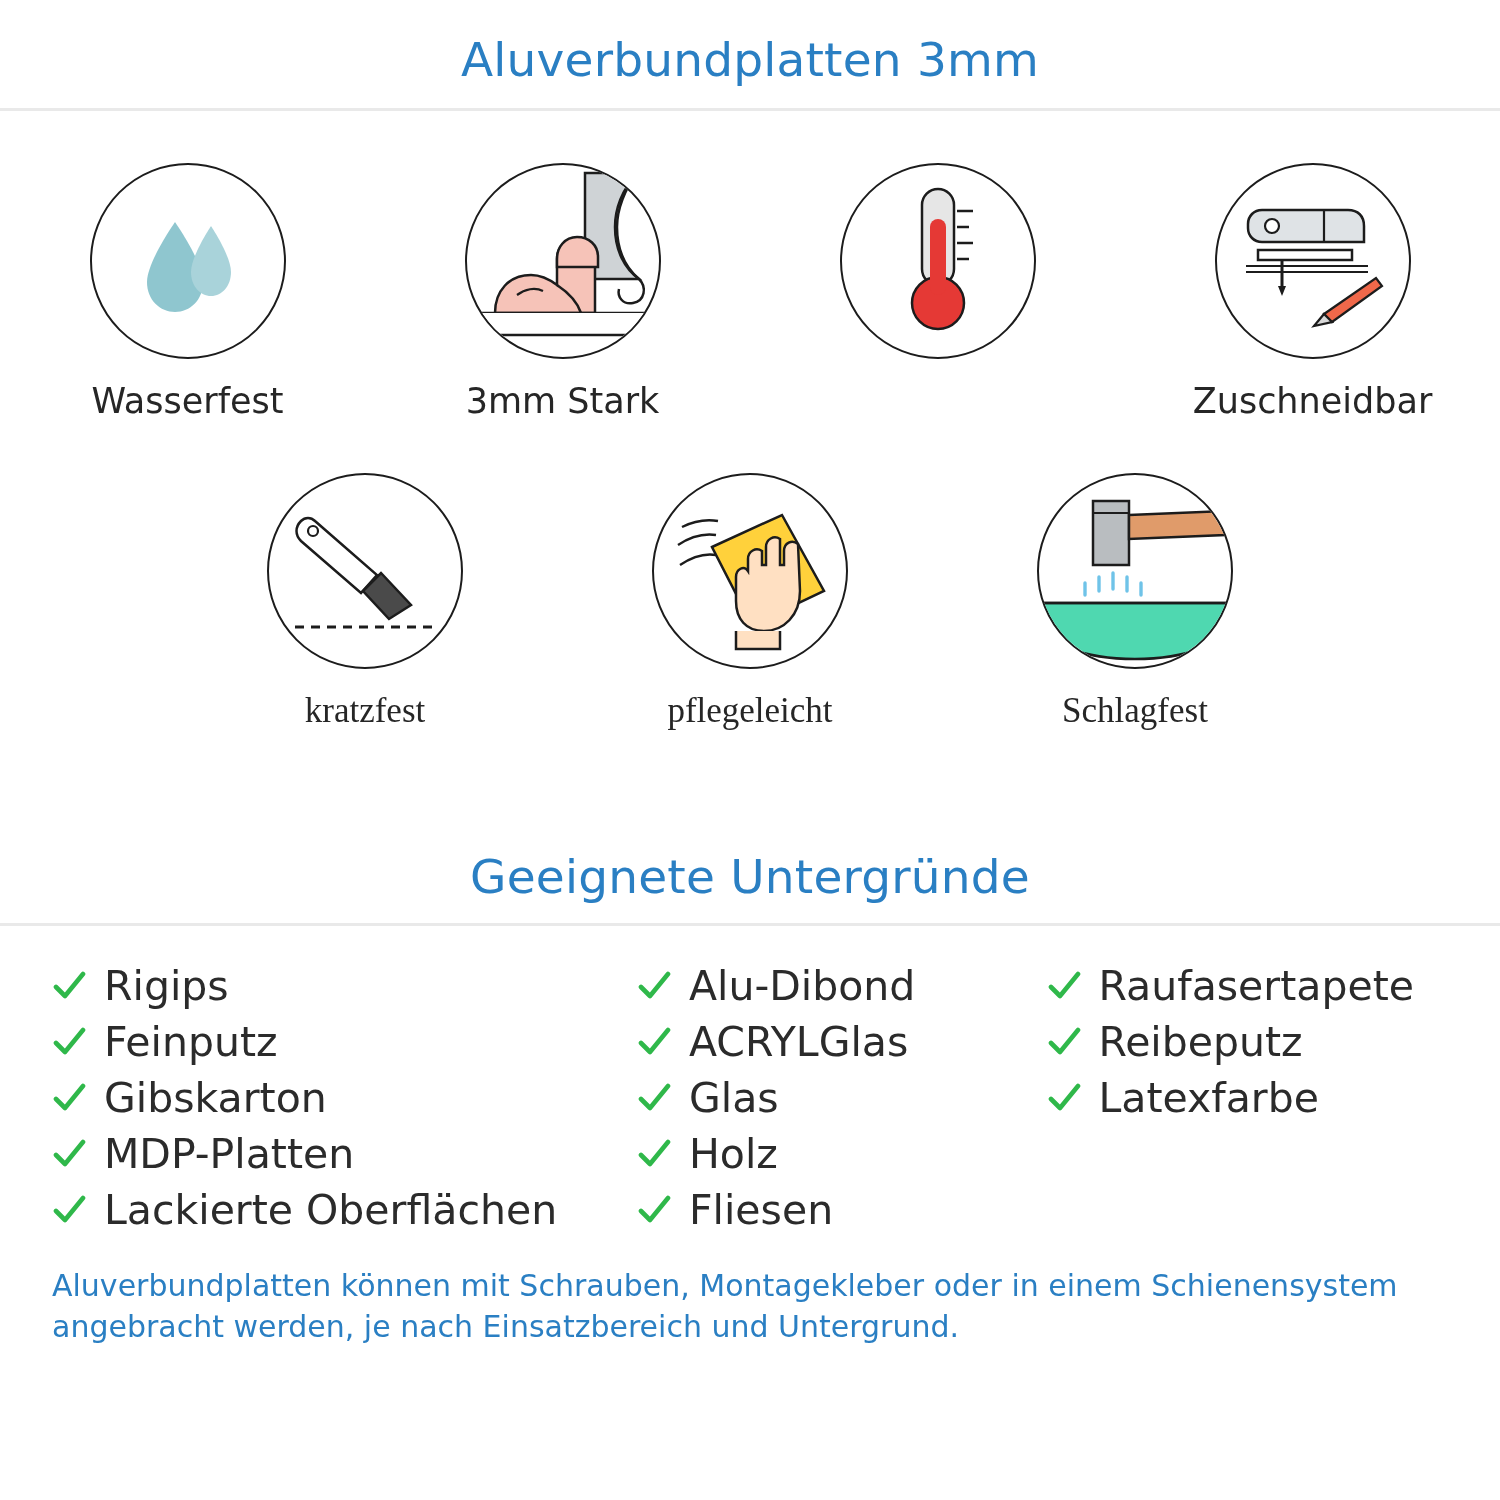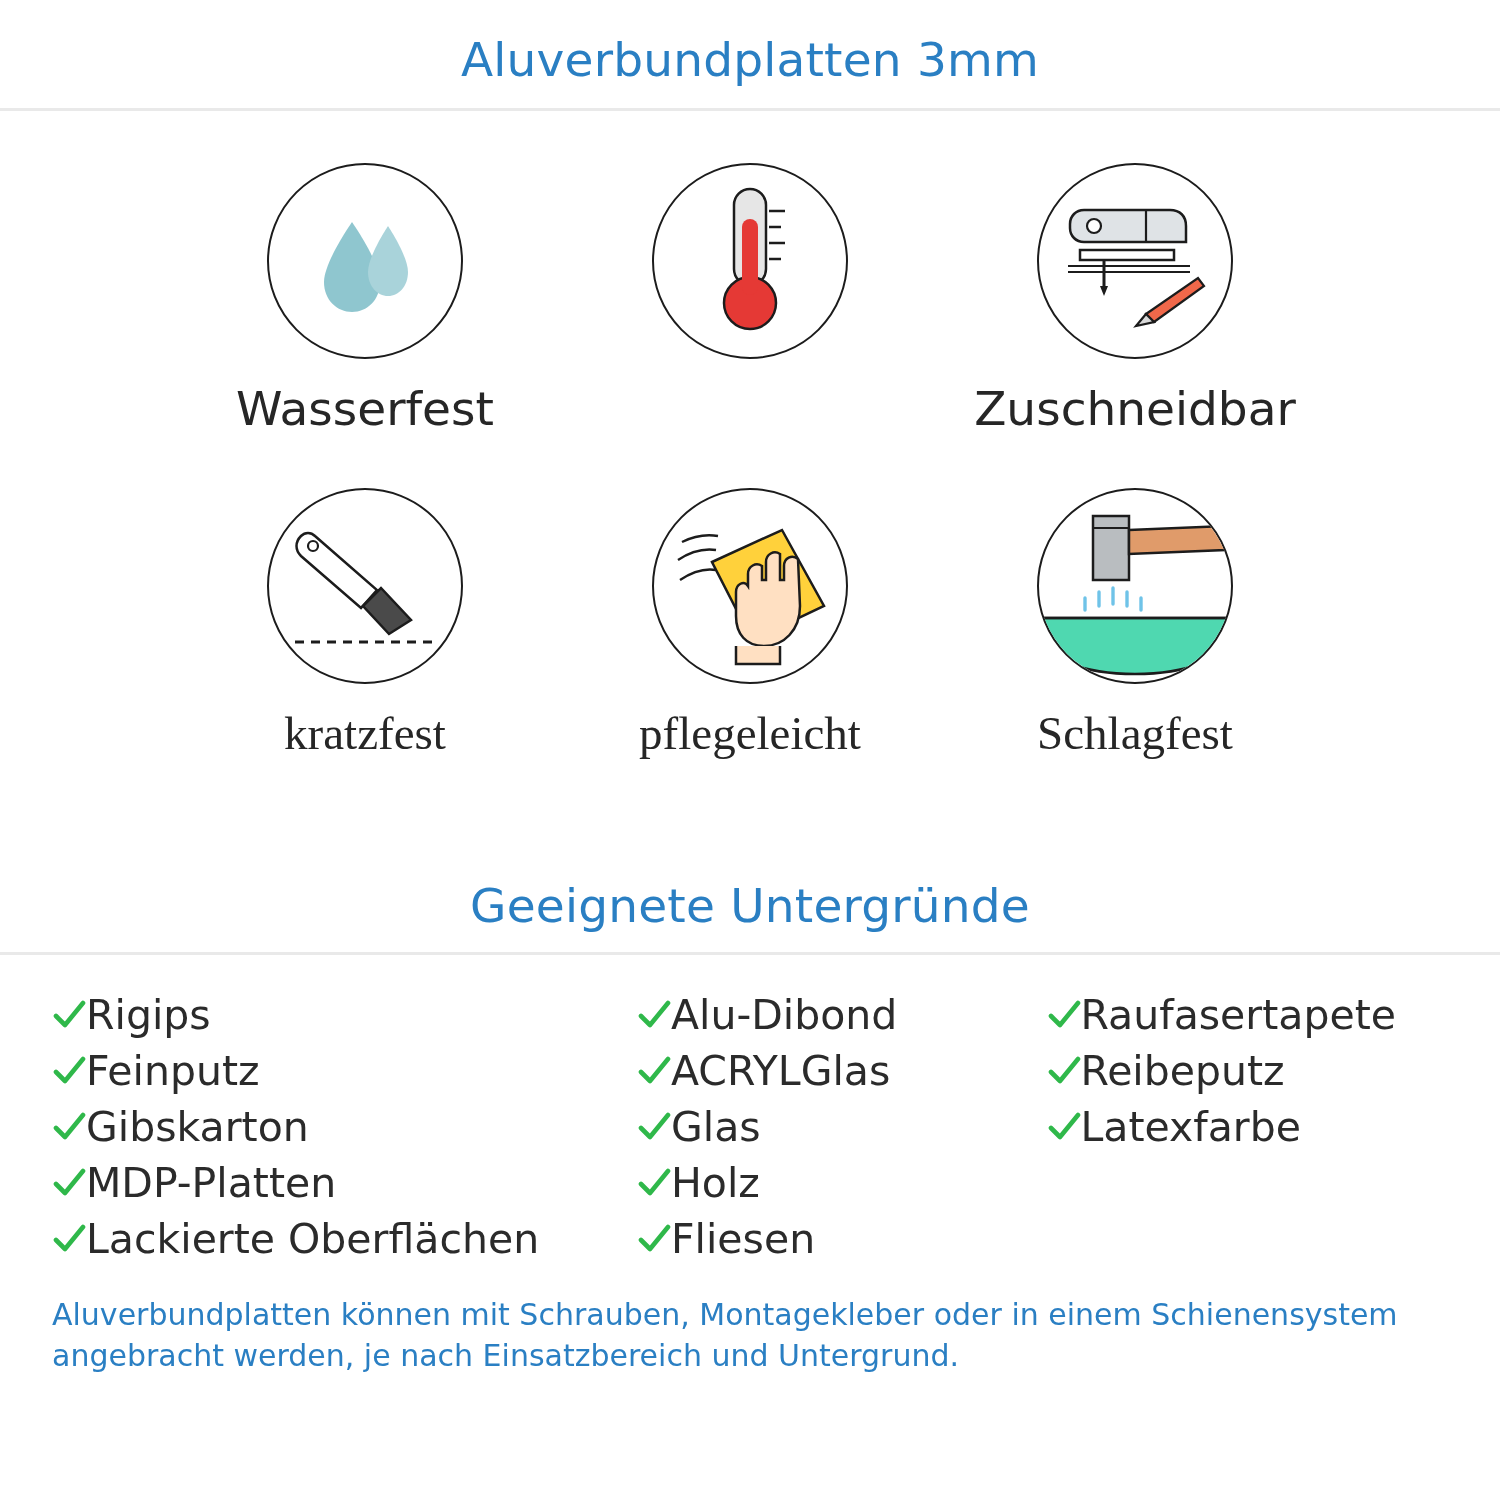--- a/index.html
+++ b/index.html
@@ -68,21 +68,21 @@
     overflow: hidden;
     position: relative;
     background: #fff;
     display: flex;
     align-items: center;
     justify-content: center;
   }
   .circle svg { display: block; }
   .feature-label {
     margin-top: 22px;
-    font-size: 47px;
+    font-size: 35px;
     color: #262626;
     text-align: center;
     white-space: nowrap;
   }
 
   
   .substrates {
     padding: 34px 44px 0 52px;
     display: flex;
   }
@@ -90,20 +90,21 @@
     display: flex;
     flex-direction: column;
     gap: 4px;
   }
   .sub-col.c1 { width: 600px; }
   .sub-col.c2 { width: 420px; }
   .sub-col.c3 { width: 420px; }
   .sub-item {
     display: flex;
     align-items: center;
+    gap: 18px;
     height: 52px;
   }
   .check {
     flex: 0 0 auto;
     width: 34px;
     height: 34px;
     position: relative;
   }
   .check svg { display: block; }
   .sub-text {
@@ -139,20 +140,44 @@
           <span>
             <svg width="150" height="150" viewBox="0 0 150 150">
               <path d="M62 36 C62 36 34 76 34 96 C34 114 47 126 62 126 C77 126 90 114 90 96 C90 76 62 36 62 36 Z" fill="#8fc6cf"></path>
               <path d="M98 40 C98 40 78 70 78 86 C78 100 87 110 98 110 C109 110 118 100 118 86 C118 70 98 40 98 40 Z" fill="#a9d3da"></path>
             </svg>
           </span>
         </div>
         <div class="feature-label">Wasserfest</div>
       </div>
 
+      <div class="feature">
+        <div class="circle">
+          <span>
+            <svg width="196" height="196" viewBox="0 0 196 196">
+
+              <path d="M120 10 L172 10 C160 26 152 46 152 64 C152 86 160 104 174 116 L120 116 Z" fill="#cfd3d6" stroke="#1c1c1c" stroke-width="2.5"></path>
+              <path d="M172 10 C158 26 150 44 150 64 C150 88 160 106 174 116" fill="none" stroke="#1c1c1c" stroke-width="2.5"></path>
+
+              <path d="M30 150 C30 128 44 112 66 112 C76 112 84 116 92 122 L92 96 C92 84 100 76 111 76 C122 76 130 84 130 96 L130 150 Z" fill="#f6c3b8" stroke="#1c1c1c" stroke-width="2.5"></path>
+              <path d="M92 122 C104 130 112 138 116 150" fill="none" stroke="#1c1c1c" stroke-width="2.5"></path>
+
+              <path d="M92 96 C92 84 100 74 112 74 C124 74 133 82 133 94 L133 104 L92 104 Z" fill="#f6c3b8" stroke="#1c1c1c" stroke-width="2.5"></path>
+
+              <path d="M52 132 C60 126 70 124 78 128" fill="none" stroke="#1c1c1c" stroke-width="2.2"></path>
+
+              <path d="M16 150 L186 150" stroke="#1c1c1c" stroke-width="2.5" fill="none"></path>
+              <path d="M16 150 L16 172 L186 172 L186 150" fill="#ffffff" stroke="#1c1c1c" stroke-width="2.5"></path>
+
+              <path d="M174 116 C182 124 180 138 168 140 C158 142 152 134 154 126" fill="none" stroke="#1c1c1c" stroke-width="2.5"></path>
+            </svg>
+          </span>
+        </div>
+        <div class="feature-label">3mm Stark</div>
+      </div>
 
       <div class="feature">
         <div class="circle">
           <span>
             <svg width="130" height="160" viewBox="0 0 130 160">
 
               <rect x="49" y="8" width="32" height="96" rx="16" fill="#e6e6e6" stroke="#1c1c1c" stroke-width="2.5"></rect>
 
               <circle cx="65" cy="122" r="26" fill="#e53935" stroke="#1c1c1c" stroke-width="2.5"></circle>
 

